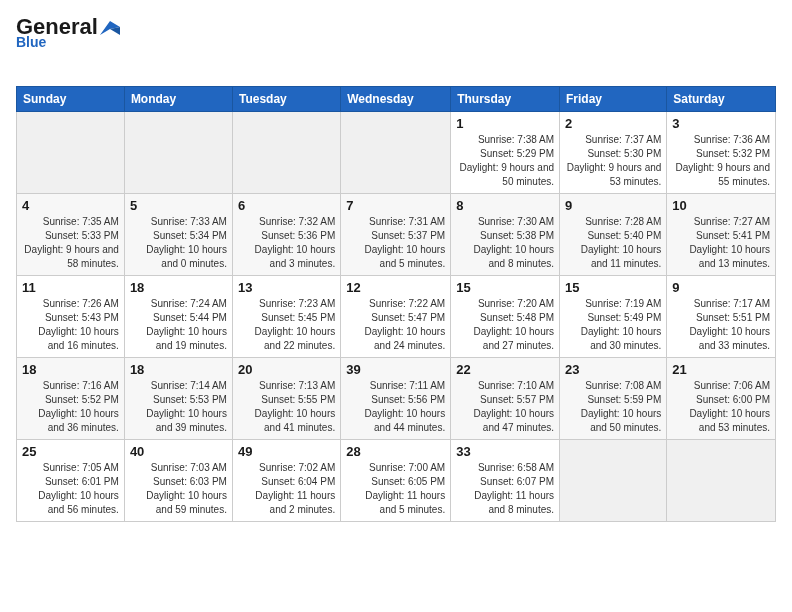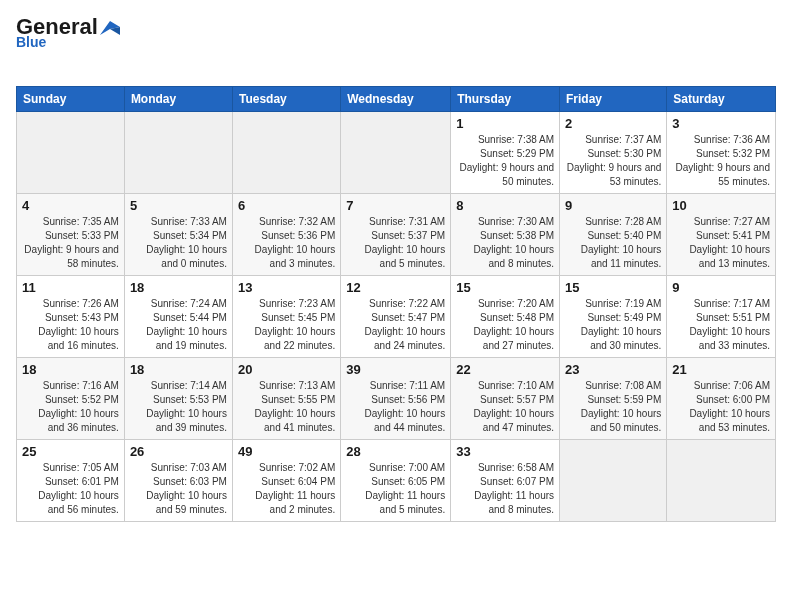--- a/index.html
+++ b/index.html
@@ -238,21 +238,21 @@
           <span class="day-num">21</span>
           <div class="day-info">Sunrise: 7:06 AM<br>Sunset: 6:00 PM<br>Daylight: 10 hours and 53 minutes.</div>
         </td>
       </tr>
       <tr>
         <td>
           <span class="day-num">25</span>
           <div class="day-info">Sunrise: 7:05 AM<br>Sunset: 6:01 PM<br>Daylight: 10 hours and 56 minutes.</div>
         </td>
         <td>
-          <span class="day-num">26</span>
+          <span class="day-num">40</span>
           <div class="day-info">Sunrise: 7:03 AM<br>Sunset: 6:03 PM<br>Daylight: 10 hours and 59 minutes.</div>
         </td>
         <td>
           <span class="day-num">49</span>
           <div class="day-info">Sunrise: 7:02 AM<br>Sunset: 6:04 PM<br>Daylight: 11 hours and 2 minutes.</div>
         </td>
         <td>
           <span class="day-num">28</span>
           <div class="day-info">Sunrise: 7:00 AM<br>Sunset: 6:05 PM<br>Daylight: 11 hours and 5 minutes.</div>
         </td>

